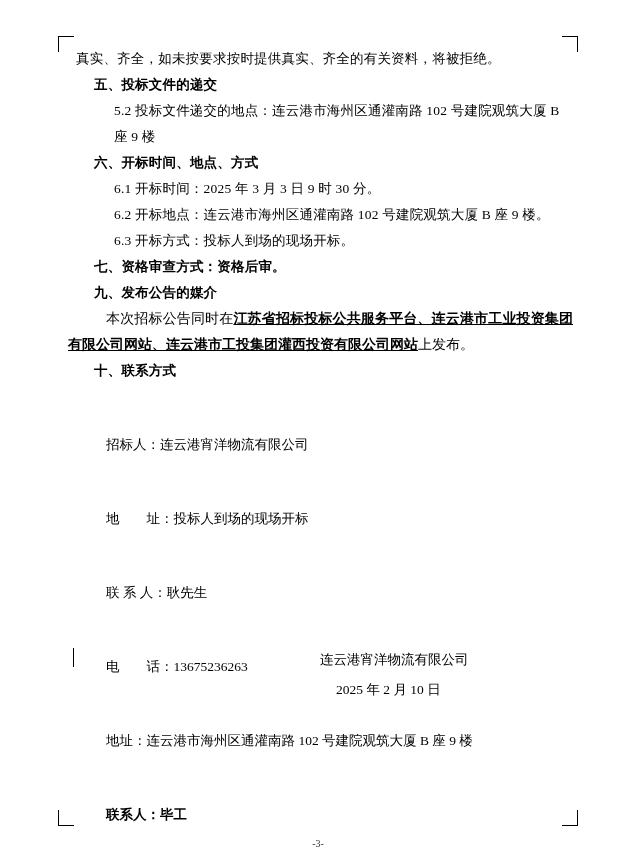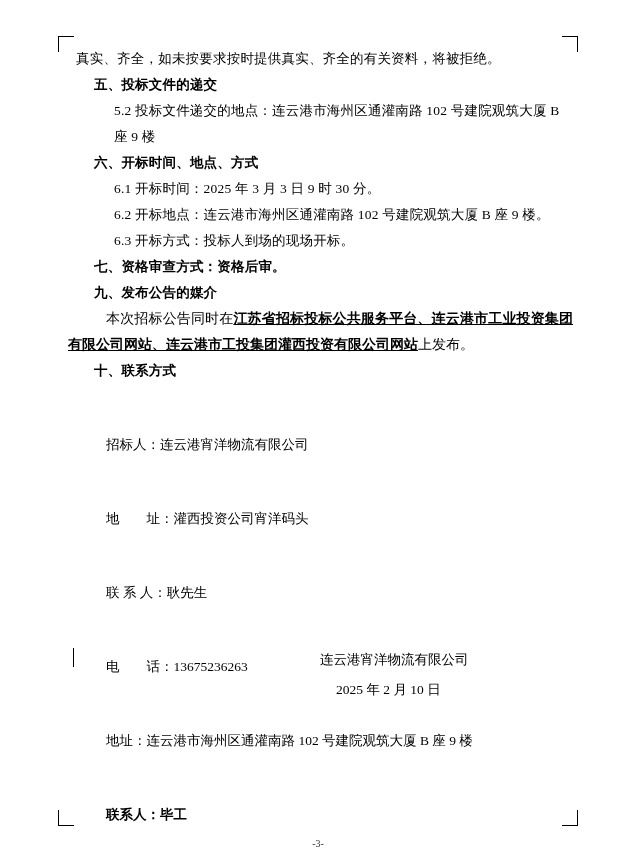--- a/index.html
+++ b/index.html
@@ -126,21 +126,21 @@
     <div class="line lvl-head">七、资格审查方式：资格后审。</div>
 
 
     <div class="line lvl-head">九、发布公告的媒介</div>
 
     <div class="para-wrap"><span style="font-weight:normal">本次招标公告同时在</span><span class="u">江苏省招标投标公共服务平台、连云港市工业投资集团有限公司网站、连云港市工投集团灌西投资有限公司网站</span><span style="font-weight:normal">上发布。</span></div>
 
     <div class="line lvl-head">十、联系方式</div>
 
     <div class="contact-row"><span class="sp-label">招标人：</span><span>连云港宵洋物流有限公司</span></div>
-    <div class="contact-row"><span class="sp-label">地　　址：</span><span>灌西投资公司宵洋码头</span></div>
+    <div class="contact-row"><span class="sp-label">地　　址：</span><span>投标人到场的现场开标</span></div>
     <div class="contact-row"><span class="sp-label">联 系 人：</span><span>耿先生</span></div>
     <div class="contact-row"><span class="sp-label">电　　话：</span><span>13675236263</span></div>
     <div class="contact-row"><span class="sp-label">地址：</span><span>连云港市海州区通灌南路 102 号建院观筑大厦 B 座 9 楼</span></div>
     <div class="contact-row bold"><span class="sp-label">联系人：</span><span>毕工</span></div>
     <div class="contact-row bold"><span class="sp-label">联系电话：</span><span>26902502031</span></div>
 
   </div>
 
   <div class="cursor"></div>
 

